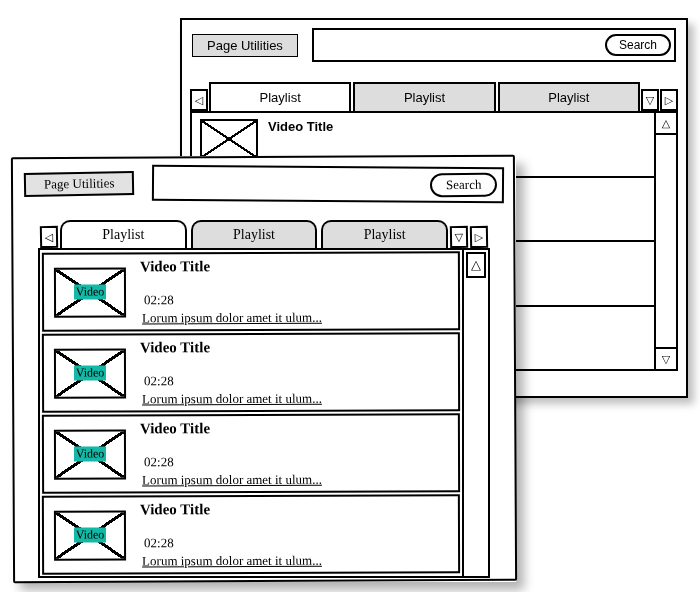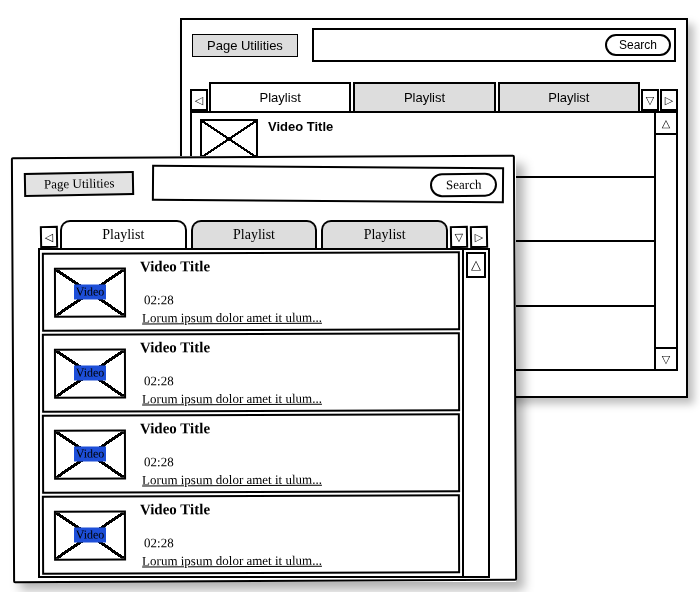--- a/index.html
+++ b/index.html
@@ -192,21 +192,21 @@
     border: 2.5px solid #000;
     min-height: 78px;
     display:flex; align-items:center;
     padding: 6px 10px; gap: 14px;
     transform: rotate(-0.2deg);
   }
   .front .thumb {
     width: 72px; height: 50px;
     display:flex;align-items:center;justify-content:center;
   }
-  .front .thumb span { background:#1d4ed8; position:relative; z-index:2; font-size:12px; padding:0 2px;}
+  .front .thumb span { background:#14b8a6; position:relative; z-index:2; font-size:12px; padding:0 2px;}
   .front .meta .t { font-weight:bold; font-size:15px; }
   .front .meta .d { font-size:13px; margin: 17px 0 2px 4px;}
   .front .meta .s { font-size:13px; margin-left:2px;text-decoration:underline;}
   .front .scroll {
     width: 26px; border-left:2.5px solid #000;
     display:flex; flex-direction:column;
   }
   .front .scroll .up {
     height:26px; border:2px solid #000; margin:2px;
     display:flex;align-items:center;justify-content:center;font-size:13px;

